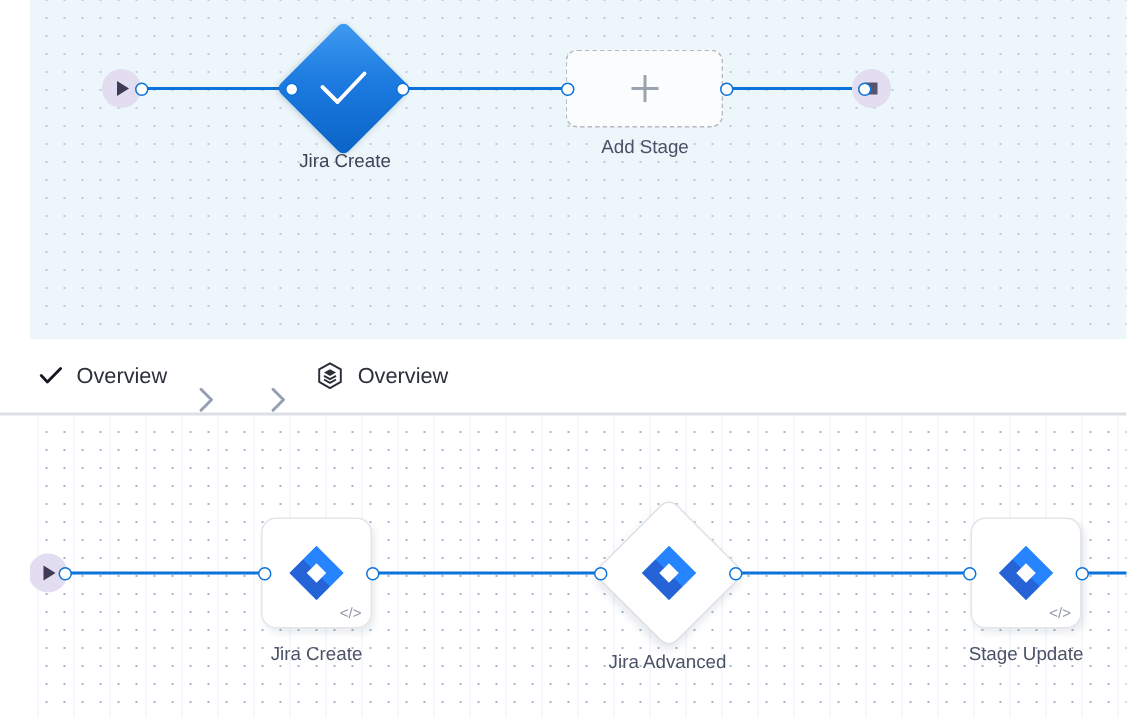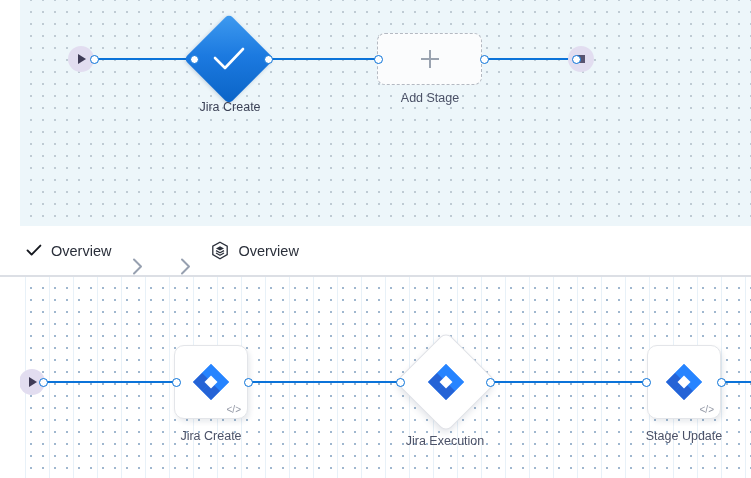--- a/index.html
+++ b/index.html
@@ -355,21 +355,21 @@
       <svg width="40" height="40" viewBox="0 0 40 40" aria-hidden="true">
         <path d="M20 2 L38 20 L20 38 L2 20 Z" fill="#2684ff"></path>
         <path d="M20 2 L29 11 L20 20 L11 11 Z" fill="#2684ff"></path>
         <path d="M11 11 L20 20 L11 29 L2 20 Z" fill="#2563d6"></path>
         <path d="M29 11 L38 20 L29 29 L20 20 Z" fill="#2684ff"></path>
         <path d="M20 20 L29 29 L20 38 L11 29 Z" fill="#2563d6"></path>
         <path d="M20 13.5 L26.5 20 L20 26.5 L13.5 20 Z" fill="#ffffff"></path>
       </svg>
     </div>
     <div class="port" style="left:466px; top:100.5px;"></div>
-    <div class="node-label" style="left:364px; top:157px; width:122px;">Jira Execution</div>
+    <div class="node-label" style="left:364px; top:157px; width:122px;">Jira Advanced</div>
 
     <div class="port" style="left:622px; top:100.5px;"></div>
     <div class="jira-card" style="left:627px; top:68px;">
       <div class="jira-logo-wrap">
         <svg width="40" height="40" viewBox="0 0 40 40" aria-hidden="true">
           <path d="M20 2 L38 20 L20 38 L2 20 Z" fill="#2684ff"></path>
           <path d="M20 2 L29 11 L20 20 L11 11 Z" fill="#2684ff"></path>
           <path d="M11 11 L20 20 L11 29 L2 20 Z" fill="#2563d6"></path>
           <path d="M29 11 L38 20 L29 29 L20 20 Z" fill="#2684ff"></path>
           <path d="M20 20 L29 29 L20 38 L11 29 Z" fill="#2563d6"></path>

